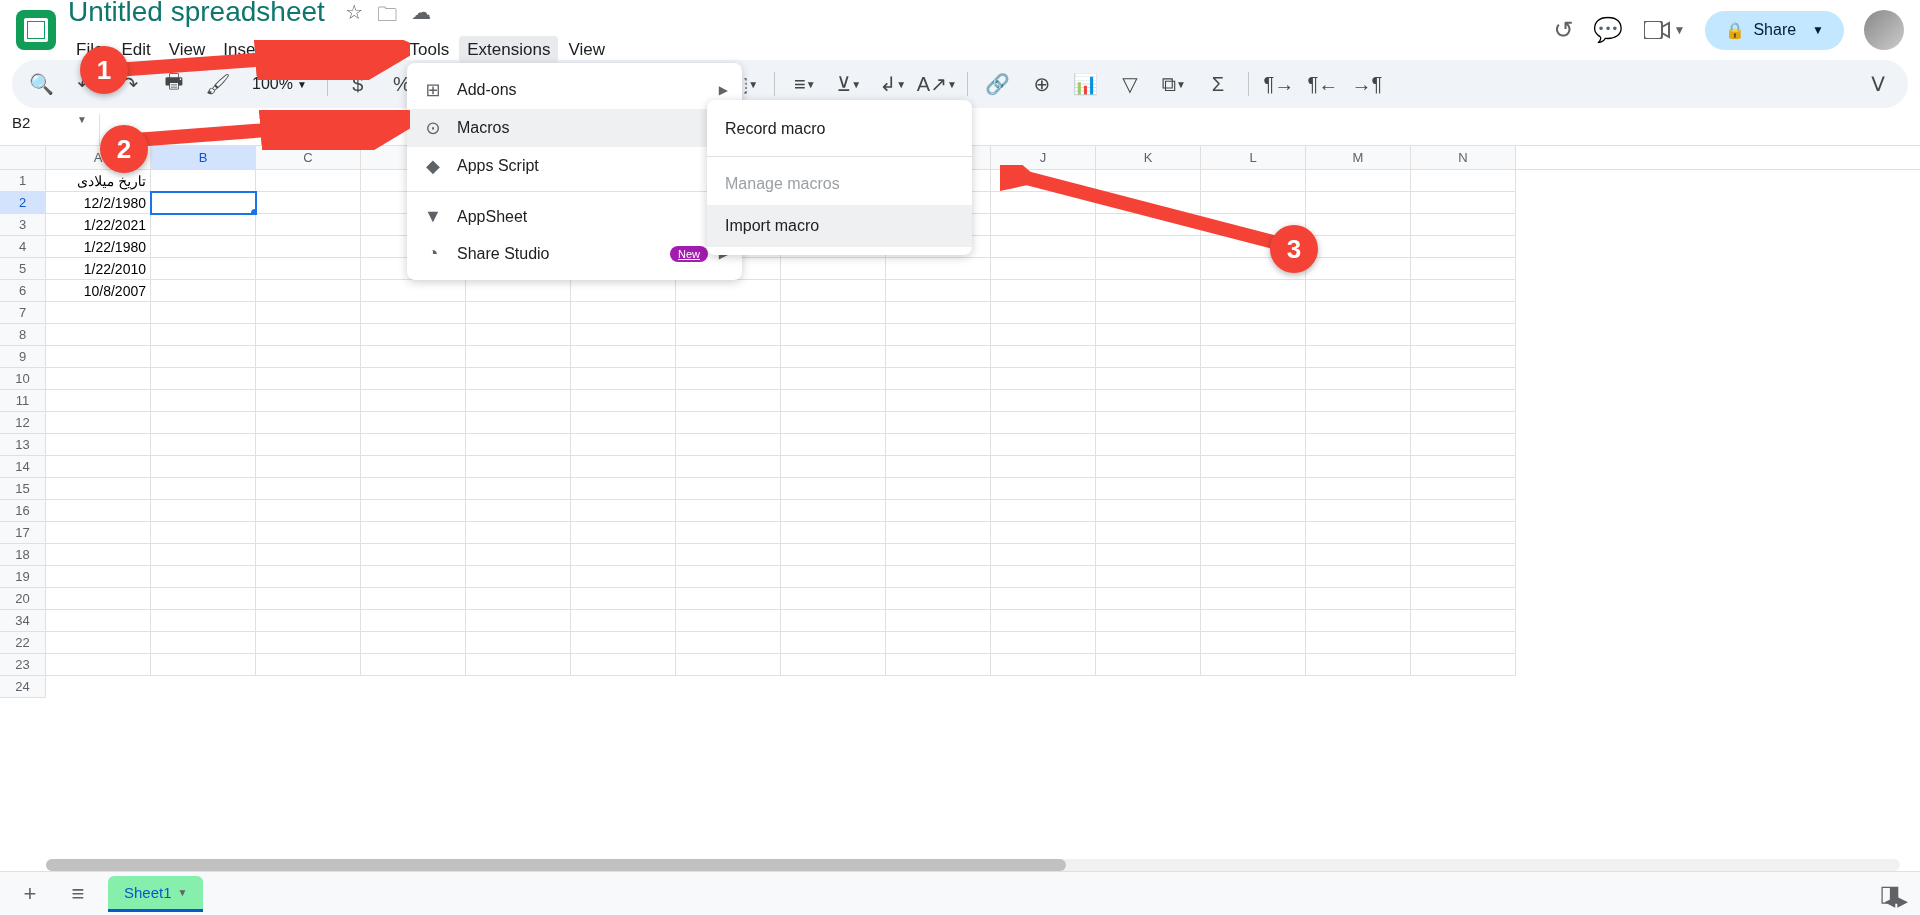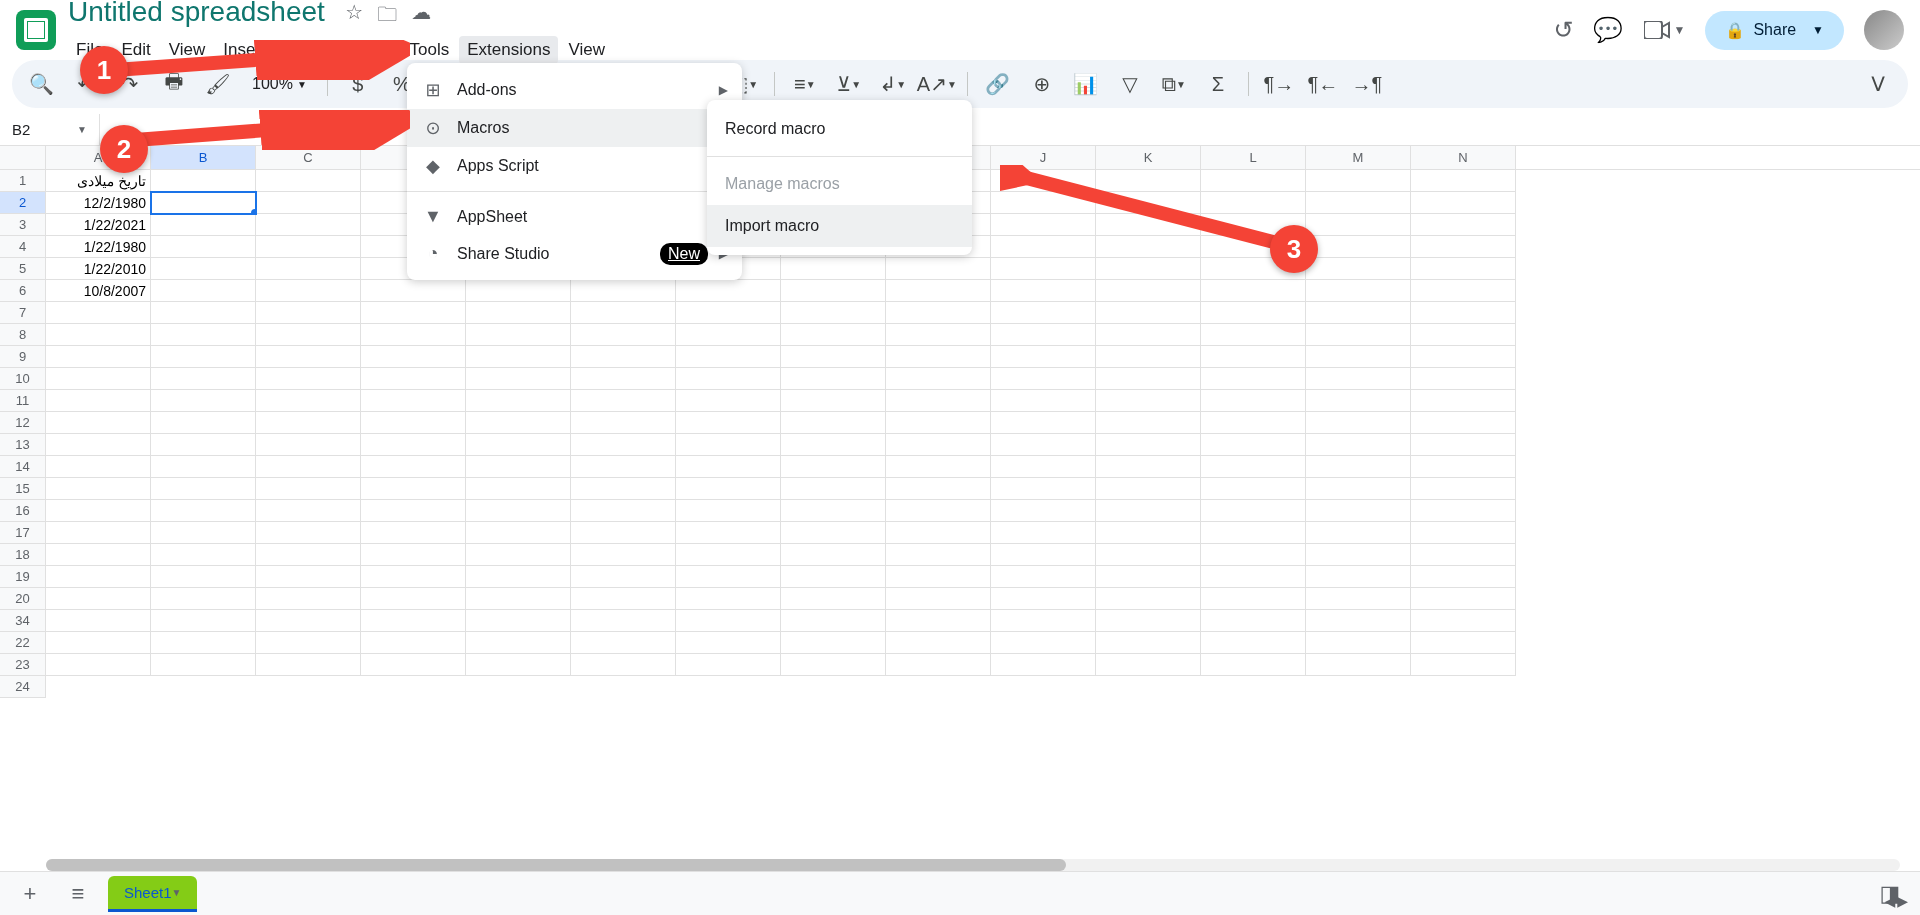--- a/index.html
+++ b/index.html
@@ -26,21 +26,21 @@
 
 
 .toolbar { display: flex; align-items: center; background: #f0f4f9; border-radius: 40px; margin: 0 12px; padding: 4px 12px; height: 48px; gap: 8px; }
 .tb-btn { width: 36px; height: 36px; display: flex; align-items: center; justify-content: center; color: #444746; cursor: pointer; border-radius: 4px; font-size: 20px; }
 .tb-sep { width: 1px; height: 24px; background: #c4c7c5; margin: 0 4px; }
 .zoom-box { display: flex; align-items: center; gap: 4px; padding: 0 8px; font-size: 16px; color: #202124; }
 .expand-tb { margin-left: auto; }
 
 
 .formula-row { display: flex; align-items: center; height: 32px; margin-top: 6px; border-bottom: 1px solid #e0e0e0; }
-.name-box { width: 100px; padding: 0 12px; font-size: 15px; color: #202124; display: flex; align-items: center; justify-content: space-between; border-right: 1px solid #e0e0e0; height: 100%; }
+.name-box { width: 100px; padding: 0 12px; font-size: 15px; color: #202124; display: flex; justify-content: space-between; border-right: 1px solid #e0e0e0; height: 100%; }
 .name-box .caret { font-size: 10px; color: #5f6368; }
 
 
 .grid-area { position: relative; height: 704px; overflow: hidden; }
 .col-headers { display: flex; height: 24px; background: #fff; border-bottom: 1px solid #e0e0e0; }
 .corner { width: 46px; border-right: 1px solid #e0e0e0; background: #f8f9fa; }
 .col-h { width: 105px; border-right: 1px solid #e0e0e0; text-align: center; font-size: 13px; color: #5f6368; line-height: 24px; background: #f8f9fa; }
 .col-h.sel { background: #d3e3fd; color: #0b57d0; }
 .grid-body { display: flex; }
 .row-headers { width: 46px; }
@@ -52,34 +52,34 @@
 .cell.selected { outline: 2px solid #1a73e8; outline-offset: -1px; position: relative; }
 .cell.selected::after { content: ""; position: absolute; right: -4px; bottom: -4px; width: 8px; height: 8px; background: #1a73e8; border-radius: 50%; }
 
 
 .dropdown { position: absolute; background: #fff; border-radius: 8px; box-shadow: 0 2px 10px rgba(0,0,0,0.2); padding: 8px 0; z-index: 100; }
 .dd-ext { left: 407px; top: 63px; width: 335px; }
 .dd-item { display: flex; align-items: center; padding: 8px 16px; font-size: 16px; color: #202124; cursor: pointer; gap: 14px; position: relative; }
 .dd-item.hover { background: #eef0f1; }
 .dd-item .dd-icon { width: 20px; text-align: center; color: #5f6368; font-size: 18px; }
 .dd-item .arrow-r { position: absolute; right: 14px; font-size: 12px; color: #5f6368; }
-.dd-item .new-badge { position: absolute; right: 34px; background: #000000; color: #fff; font-size: 16px; padding: 2px 8px; border-radius: 10px; font-weight: 500; text-decoration: underline; }
+.dd-item .new-badge { position: absolute; right: 34px; background: #a21caf; color: #fff; font-size: 11px; padding: 2px 8px; border-radius: 10px; font-weight: 500; text-decoration: underline; }
 .dd-sep { height: 1px; background: #e0e0e0; margin: 6px 0; }
 .dd-sub { left: 707px; top: 100px; width: 265px; }
 .dd-sub .dd-item { padding: 12px 18px; }
 .dd-sub .disabled { color: #9aa0a6; }
 
 
 .anno-circle { position: absolute; width: 48px; height: 48px; background: #f44336; border-radius: 50%; display: flex; align-items: center; justify-content: center; color: #fff; font-size: 26px; font-weight: bold; z-index: 200; box-shadow: 0 2px 6px rgba(0,0,0,0.3); }
 .anno-arrow { position: absolute; z-index: 150; }
 
 
 .sheet-bar { position: absolute; bottom: 0; left: 0; right: 0; height: 44px; border-top: 1px solid #e0e0e0; display: flex; align-items: center; background: #f8f9fa; padding: 0 12px; gap: 12px; }
 .sheet-btn { width: 36px; height: 36px; display: flex; align-items: center; justify-content: center; color: #5f6368; cursor: pointer; font-size: 22px; }
-.sheet-tab { padding: 8px 16px; background: #84cc16; border-radius: 6px 6px 0 0; font-size: 15px; color: #0b57d0; font-weight: 500; display: flex; align-items: center; border-bottom: 3px solid #0b57d0; }
+.sheet-tab { padding: 8px 16px; background: #86efac; border-radius: 6px 6px 0 0; font-size: 15px; color: #0b57d0; font-weight: 500; display: flex; align-items: center; gap: 6px; border-bottom: 3px solid #0b57d0; }
 .explore-btn { margin-left: auto; color: #5f6368; }
 
 
 .hscroll { position: absolute; bottom: 44px; left: 46px; right: 20px; height: 12px; background: #f1f1f1; border-radius: 6px; }
 .hscroll-thumb { width: 55%; height: 100%; background: #c1c1c1; border-radius: 6px; }
 .nav-arrows { position: absolute; bottom: 6px; right: 12px; display: flex; gap: 2px; color: #5f6368; font-size: 14px; }
 </style>
 </head>
 <body>
 

